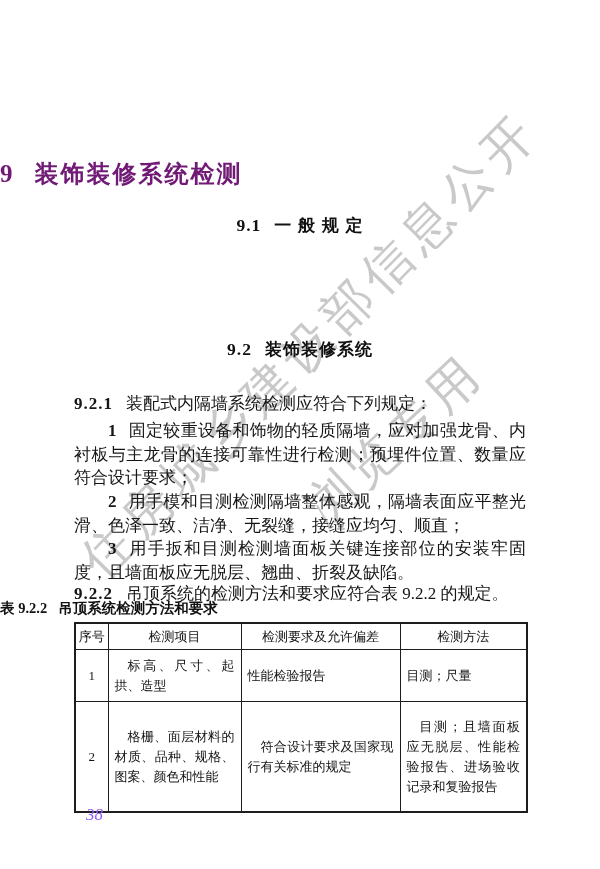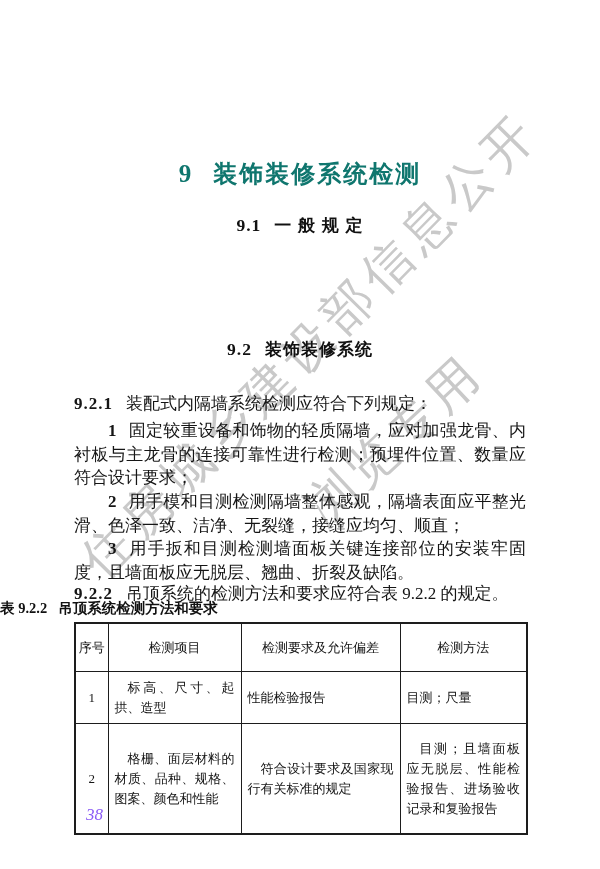--- a/index.html
+++ b/index.html
@@ -6,23 +6,23 @@
   .page{position:relative;width:600px;height:869px;background:#ffffff;overflow:hidden;
         color:#1c1c1c;font-family:"Liberation Serif","DejaVu Serif",serif;}
   
   .wm{position:absolute;z-index:0;white-space:nowrap;color:#c9c9c9;
       font-family:"Liberation Serif","DejaVu Serif",serif;font-weight:400;}
   .wm1{left:-12px;top:312px;width:644px;text-align:center;font-size:50px;
        letter-spacing:7px;transform:rotate(-45.5deg);}
   .wm2{left:274px;top:407px;width:240px;text-align:center;font-size:50px;
        letter-spacing:5px;transform:rotate(-43deg);}
   
-  .chapter{position:absolute;z-index:1;top:142px;left:0;width:100%;text-align:center;
+  .chapter{position:absolute;z-index:1;top:142px;left:0;width:100%;text-align:left;
            font-family:"Liberation Sans","DejaVu Sans",sans-serif;font-weight:bold;
-           font-size:24px;letter-spacing:2px;color:#0f766e;}
+           font-size:24px;letter-spacing:2px;color:#701a75;}
   .chapter .hnum{font-family:"Liberation Serif",serif;font-size:25px;margin-right:22px;letter-spacing:0;}
   .h2{position:absolute;z-index:1;left:0;width:100%;text-align:center;
       font-family:"Liberation Sans","DejaVu Sans",sans-serif;font-weight:bold;
       font-size:17px;letter-spacing:1px;color:#111;}
   .h2 .hnum{font-family:"Liberation Serif",serif;font-size:17.5px;margin-right:13px;letter-spacing:1px;}
   .sec91{top:200px;}
   .sec92{top:324px;}
   
   .para{position:absolute;z-index:1;left:74px;width:452px;font-size:17px;line-height:23.5px;
         text-align:justify;color:#151515;}
@@ -38,21 +38,21 @@
   .c922{top:565px;font-family:Liberation Serif, serif;}
   
   .tcaption{position:absolute;z-index:1;top:599px;left:0;width:100%;text-align:left;
             font-family:"Liberation Sans","DejaVu Sans",sans-serif;font-weight:bold;
             font-size:14.5px;color:#111;}
   .tcaption .hnum{font-family:"Liberation Serif",serif;margin-right:11px;}
   table.t{position:absolute;z-index:1;left:74px;top:622px;width:452px;border-collapse:collapse;
           table-layout:fixed;font-size:13px;line-height:20px;color:#151515;
           border:2px solid #1d1d1d;}
   table.t th,table.t td{border:1px solid #1d1d1d;padding:2px 6px;vertical-align:middle;}
-  table.t th{font-weight:normal;text-align:center;height:21px;padding:13px 2px;}
+  table.t th{font-weight:normal;text-align:center;height:21px;padding:2px 2px;}
   tr.r1 td{height:47px;}
   tr.r2 td{height:105px;}
   td.no{text-align:center;padding:2px 2px;}
   td .cellp{text-align:justify;}
   td .ind{text-indent:1em;}
   
   .pageno{position:absolute;z-index:1;left:86px;top:805px;font-size:17px;font-style:italic;color:#8b5cf6;}
 </style>
 </head>
 <body>

